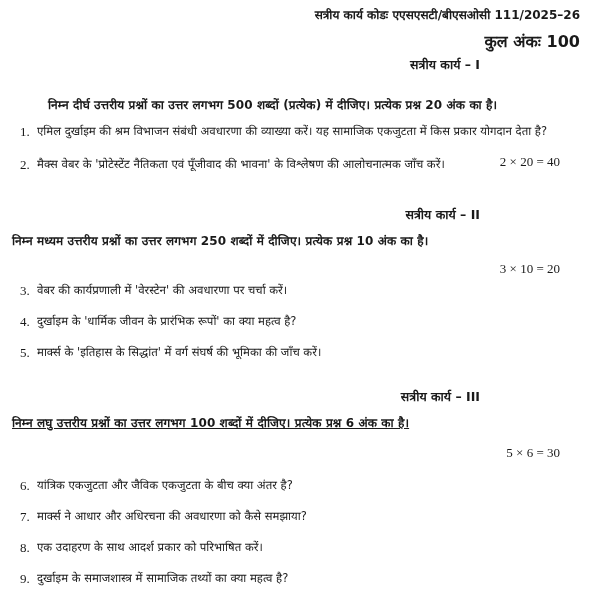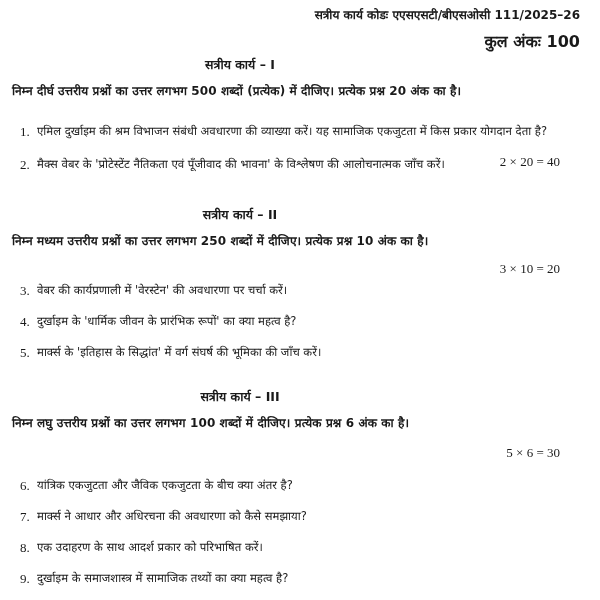--- a/index.html
+++ b/index.html
@@ -4,37 +4,37 @@
 <style>
   html, body { margin: 0; padding: 0; background: #ffffff; }
   body {
     width: 600px; height: 600px; overflow: hidden; position: relative;
     font-family: "DejaVu Sans", "Liberation Sans", sans-serif;
     color: #1a1a1a;
   }
   .abs { position: absolute; white-space: nowrap; }
   .header-code { top: 6px; right: 20px; font-size: 12px; font-weight: bold; }
   .header-total { top: 30px; right: 20px; font-size: 16px; font-weight: bold; }
-  .section-title { left: 0; width: 480px; text-align: center; font-size: 12.5px; font-weight: bold; }
+  .section-title { left: 0; width: 480px; text-align: right; font-size: 12.5px; font-weight: bold; }
   .instruction { left: 12px; font-size: 12px; font-weight: bold; letter-spacing: 0.1px; }
   .marks { right: 40px; font-family: "Liberation Serif", "DejaVu Serif", serif; font-size: 13px; }
   .q { left: 20px; font-size: 11.5px; display: flex; }
   .q .num { font-family: "Liberation Serif", "DejaVu Serif", serif; font-size: 13px; width: 17px; display: inline-block; }
   .q .txt { white-space: normal; width: 540px; line-height: 14px; }
 </style>
 </head>
 <body>
 
 <div>
 
   <div class="abs header-code">सत्रीय कार्य कोडः एएसएसटी/बीएसओसी 111/2025–26</div>
   <div class="abs header-total">कुल अंकः 100</div>
 
   <div class="abs section-title" style="top:56px;">सत्रीय कार्य – I</div>
-  <div class="abs instruction" style="top:82px;">निम्न दीर्घ उत्तरीय प्रश्नों का उत्तर लगभग 500 शब्दों (प्रत्येक) में दीजिए। प्रत्येक प्रश्न 20 अंक का है।</div>
+  <div class="abs instruction" style="top:96px;margin-left:36px;">निम्न दीर्घ उत्तरीय प्रश्नों का उत्तर लगभग 500 शब्दों (प्रत्येक) में दीजिए। प्रत्येक प्रश्न 20 अंक का है।</div>
   <div class="abs marks" style="top:106px;margin-top:48px;">2 × 20 = 40</div>
   <div class="abs q" style="top:124px;">
     <span class="num">1.</span>
     <span class="txt">एमिल दुर्खाइम की श्रम विभाजन संबंधी अवधारणा की व्याख्या करें। यह सामाजिक एकजुटता में किस प्रकार योगदान देता है?</span>
   </div>
   <div class="abs q" style="top:157px;">
     <span class="num">2.</span>
     <span class="txt">मैक्स वेबर के 'प्रोटेस्टेंट नैतिकता एवं पूँजीवाद की भावना' के विश्लेषण की आलोचनात्मक जाँच करें।</span>
   </div>
 
@@ -48,21 +48,21 @@
   <div class="abs q" style="top:314px;">
     <span class="num">4.</span>
     <span class="txt">दुर्खाइम के 'धार्मिक जीवन के प्रारंभिक रूपों' का क्या महत्व है?</span>
   </div>
   <div class="abs q" style="top:345px;">
     <span class="num">5.</span>
     <span class="txt">मार्क्स के 'इतिहास के सिद्धांत' में वर्ग संघर्ष की भूमिका की जाँच करें।</span>
   </div>
 
   <div class="abs section-title" style="top:388px;">सत्रीय कार्य – III</div>
-  <div class="abs instruction" style="top:414px;">निम्न लघु उत्तरीय प्रश्नों का उत्तर लगभग 100 शब्दों में दीजिए। प्रत्येक प्रश्न 6 अंक का है।</div>
+  <div class="abs instruction" style="top:414px;text-decoration:underline;">निम्न लघु उत्तरीय प्रश्नों का उत्तर लगभग 100 शब्दों में दीजिए। प्रत्येक प्रश्न 6 अंक का है।</div>
   <div class="abs marks" style="top:445px;text-align:right;">5 × 6 = 30</div>
   <div class="abs q" style="top:478px;">
     <span class="num">6.</span>
     <span class="txt">यांत्रिक एकजुटता और जैविक एकजुटता के बीच क्या अंतर है?</span>
   </div>
   <div class="abs q" style="top:509px;">
     <span class="num">7.</span>
     <span class="txt">मार्क्स ने आधार और अधिरचना की अवधारणा को कैसे समझाया?</span>
   </div>
   <div class="abs q" style="top:540px;">

